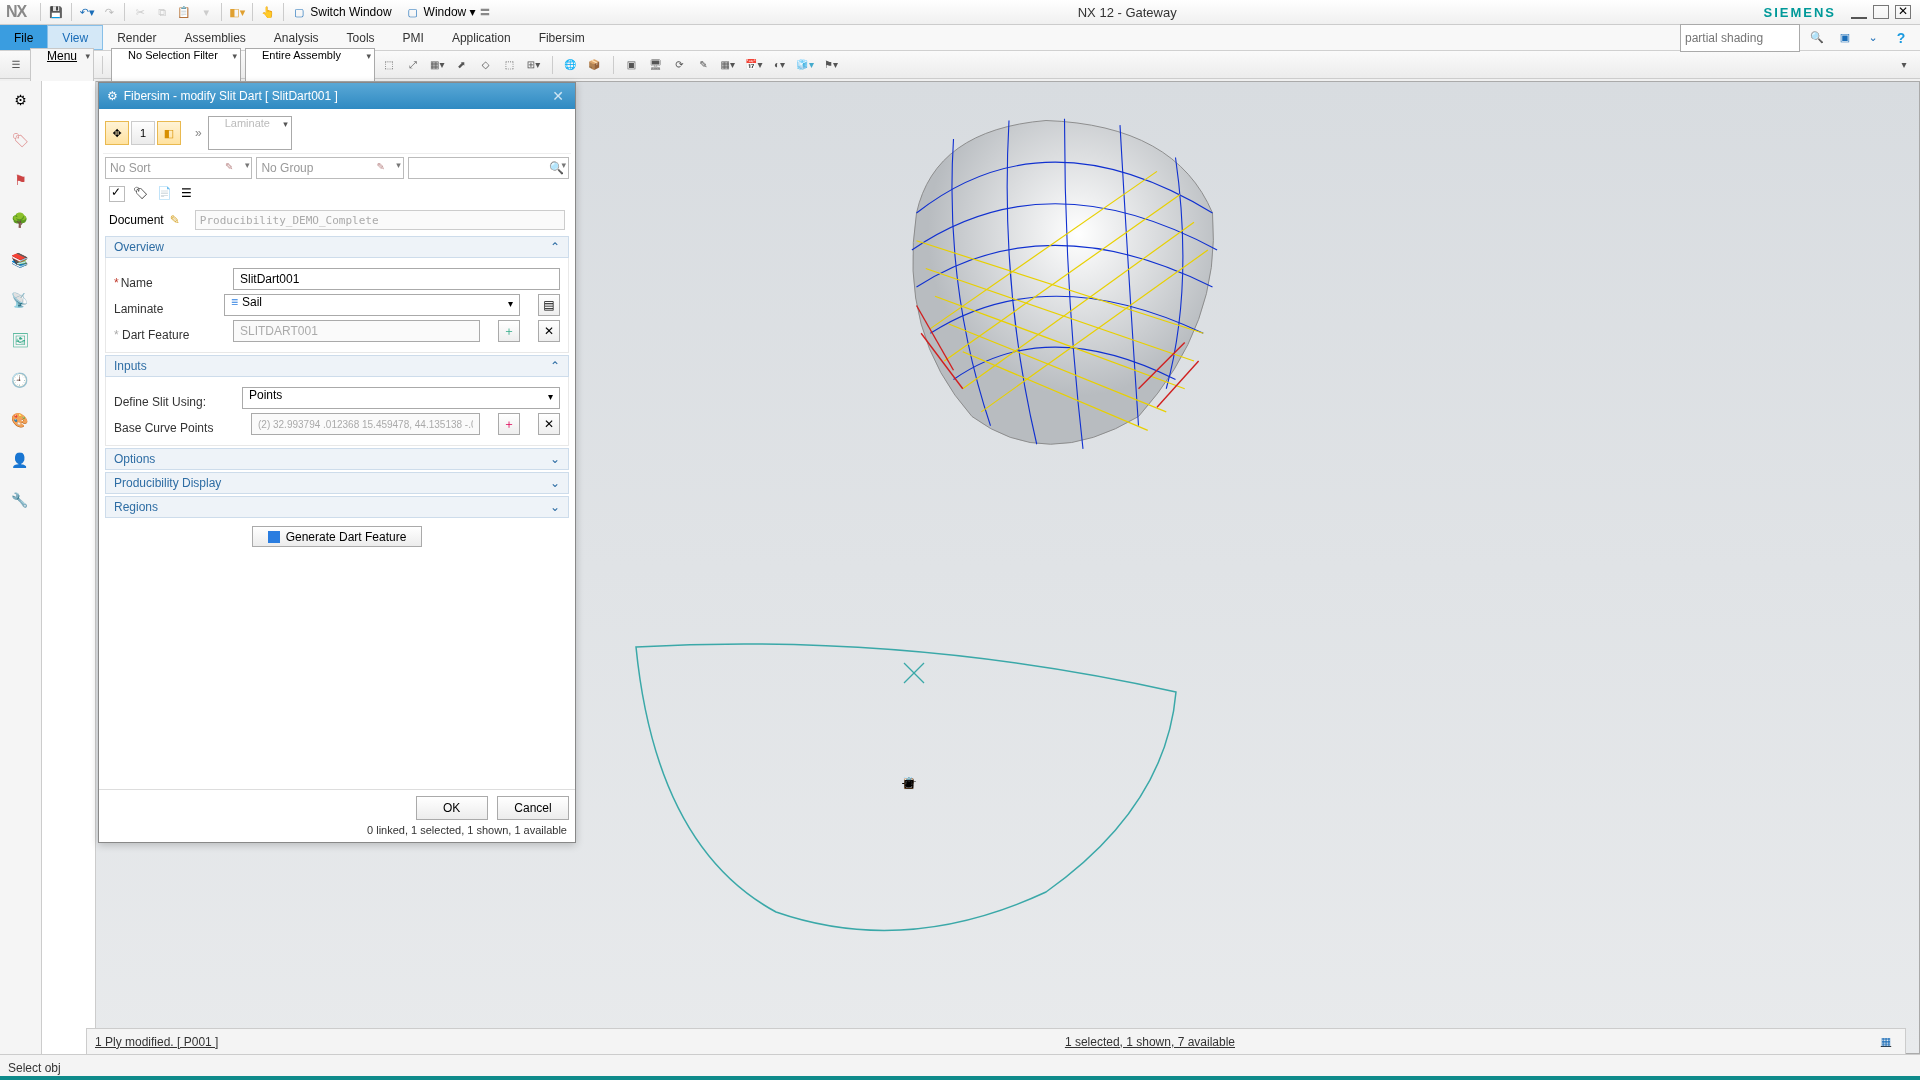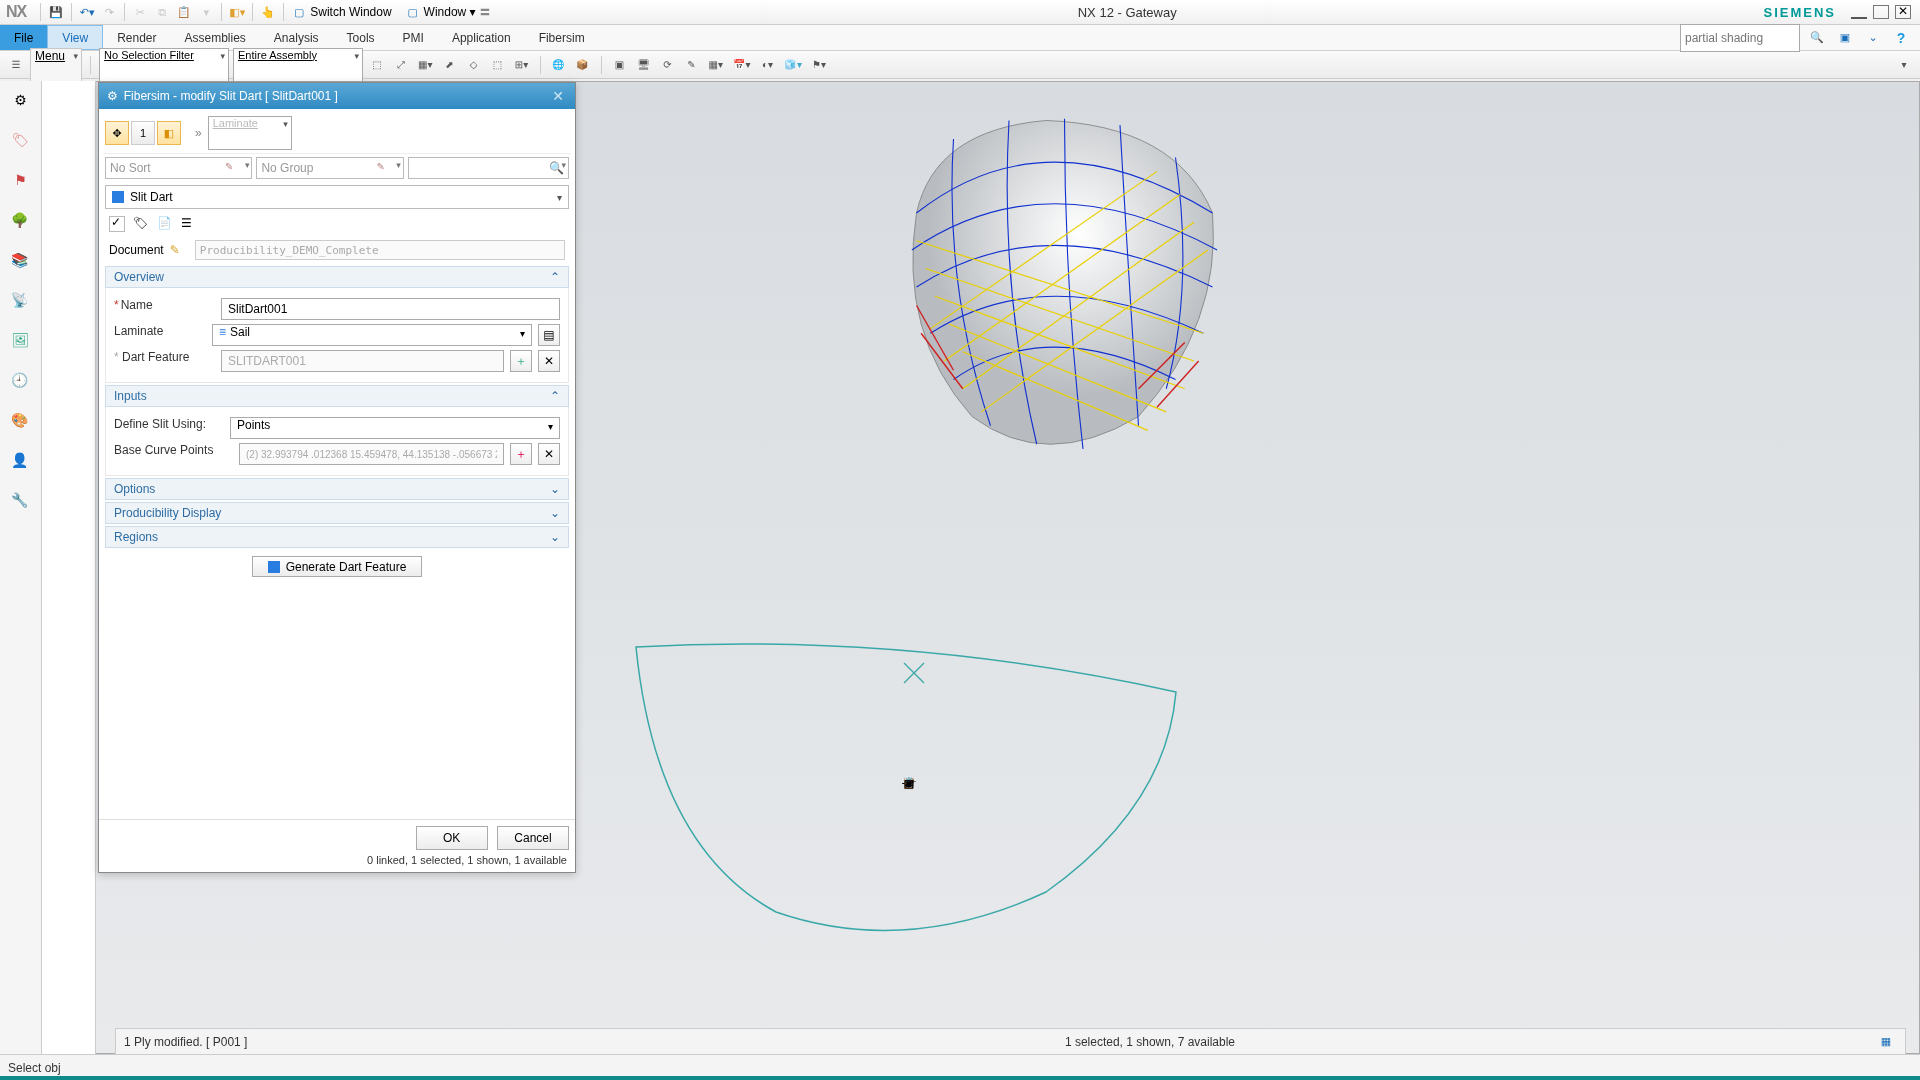--- a/index.html
+++ b/index.html
@@ -18,21 +18,21 @@
 .menubar { height:26px; background:#f8f8f8; border-bottom:1px solid #d0d0d0; display:flex; align-items:stretch; }
 .menu-item { padding:0 14px; display:flex; align-items:center; color:#333; cursor:pointer; }
 .menu-item.file { background:#3a9de0; color:#000000; }
 .menu-item.active { background:#d4e8f7; border:1px solid #87bfe8; color:#1a6db8; }
 .menu-right { margin-left:auto; display:flex; align-items:center; padding-right:8px; gap:6px;}
 .search-box { border:1px solid #aaa; height:28px; width:120px; padding:0 4px; color:#888; }
 
 
 .toolbar { height:28px; background:linear-gradient(#fafafa,#ececec); border-bottom:1px solid #ccc; display:flex; align-items:center; padding:0 6px; gap:4px; }
 .tool-btn { min-width:20px; height:20px; border:1px solid transparent; display:inline-flex; align-items:center; justify-content:center; font-size:10px; color:#555; cursor:pointer; padding:0 2px;}
-.tool-combo { height:34px; border:1px solid #aaa; background:#fff; padding:0 16px 0 4px; font-size:11px; position:relative; cursor:pointer;text-decoration:underline;}
+.tool-combo { height:34px; border:1px solid #aaa; background:#fff; padding:0 16px 0 16px; font-size:11px; position:relative; cursor:pointer;}
 .tool-combo::after { content:"▾"; position:absolute; right:3px; top:2px; font-size:9px; color:#555;}
 
 
 .main { position:absolute; top:81px; left:0; right:0; bottom:26px; display:flex; }
 .left-rail { width:42px; background:#f5f5f5; border-right:1px solid #ccc; display:flex; flex-direction:column; align-items:center; padding-top:8px; gap:18px; }
 .rail-icon { width:22px; height:22px; display:flex; align-items:center; justify-content:center; font-size:14px; cursor:pointer;}
 .resource-strip { width:54px; background:#fff; border-right:1px solid #ccc; }
 
 .viewport { flex:1; background:linear-gradient(#d8dce0,#e8eaec); position:relative; border:1px solid #aaa; border-left:none;}
 
@@ -60,40 +60,40 @@
 .mini-row { display:flex; gap:8px; padding:4px 6px; }
 .mini-row .mi { width:16px;height:16px; border:1px solid #bbb; display:inline-block; cursor:pointer;}
 
 .doc-row{display:flex;align-items:center;padding:4px 6px;gap:6px;}
 .doc-row input{flex:1;height:20px;border:1px solid #ccc;padding:0 4px;color:#bbb;font-family:monospace;font-size:11px;}
 
 .section { margin:2px 2px; }
 .sec-head { height:22px; background:#eef3f8; border:1px solid #cddceb; display:flex; align-items:center; padding:0 8px; color:#2e6da4; cursor:pointer;}
 .sec-head .chev{ margin-left:auto; font-size:12px;}
 .sec-body { padding:6px 8px; border:1px solid #e8e8e8; border-top:none;}
-.form-row { display:flex; align-items:flex-start; margin:4px 0; gap:6px;}
+.form-row { display:flex; align-items:flex-end; margin:4px 0; gap:18px;}
 .form-row label{ width:92px; color:#333;}
 .form-row .req{color:#c0392b;margin-right:2px;}
 .form-row .grey{color:#aaa;}
 .txt{ flex:1; height:22px; border:1px solid #aaa; padding:0 6px; background:#fff;margin-left:9px;}
 .txt.ro{ color:#aaa; background:#fafafa;}
 .combo{ flex:1; height:22px; border:1px solid #aaa; background:#fff; padding:0 6px; position:relative;}
 .combo::after{content:"▾"; position:absolute; right:6px; top:3px; font-size:10px;}
 .sqbtn{ width:22px;height:22px;border:1px solid #aaa;display:inline-flex;align-items:center;justify-content:center;background:linear-gradient(#fff,#eee);cursor:pointer;}
 
 .gen-btn { margin:8px auto; width:170px; height:21px; border:1px solid #aaa; background:linear-gradient(#fff,#ececec); display:flex; align-items:center; justify-content:center; gap:6px; cursor:pointer;}
 .gen-btn .gi{width:12px;height:12px;background:#2a7de0;}
 
 .dlg-foot { border-top:1px solid #ddd; padding:6px 6px 2px; text-align:right;}
 .dlg-foot button{ width:72px; height:24px; border:1px solid #aaa; background:linear-gradient(#fff,#ececec); margin-left:6px; cursor:pointer;}
 .foot-status{font-size:11px;color:#333;text-align:right;padding:2px 8px 6px;}
 
 
 .statusbar { position:absolute; left:0; right:0; height:26px; background:#f4f4f4; border-top:1px solid #ccc; display:flex; align-items:center; padding:0 8px; font-size:11px; color:#333;}
-.statusbar.inner{ bottom:26px; left:115px; right:14px; border:1px solid #ccc; border-bottom:none;}
+.statusbar.inner{ bottom:26px; left:86px; right:14px; border:1px solid #ccc; border-bottom:none;text-decoration:underline;}
 .statusbar.outer{ bottom:0;}
 .accent{position:absolute;left:0;right:0;bottom:0;height:4px;background:#0e8a8a;}
 
 
 .mesh{position:absolute;top:20px;left:760px;width:380px;height:370px;pointer-events:none;}
 .flat{position:absolute;top:545px;left:530px;width:560px;height:310px;}
 </style>
 </head>
 <body>
 
@@ -274,24 +274,20 @@
       <div class="filt">
           <span>No Group</span>
           <span class="pen">✎</span>
           <span class="dd">▾</span>
         </div>
       <div class="filt" style="flex:1.1">
           <span style="margin-left:auto">🔍</span>
           <span class="dd">▾</span>
         </div>
     </div>
-    <div class="type-row">
-      <span class="sqicon"></span>
-      <span>Slit Dart</span>
-    </div>
     <div class="mini-row">
       <span class="mi" style="position:relative">
           <span style="position:absolute;left:1px;top:-2px">✓</span>
         </span>
       <span class="mi" style="border:none">🏷</span>
       <span class="mi" style="border:none">📄</span>
       <span class="mi" style="border:none">☰</span>
     </div>
     <div class="doc-row">
       <span>Document</span>

